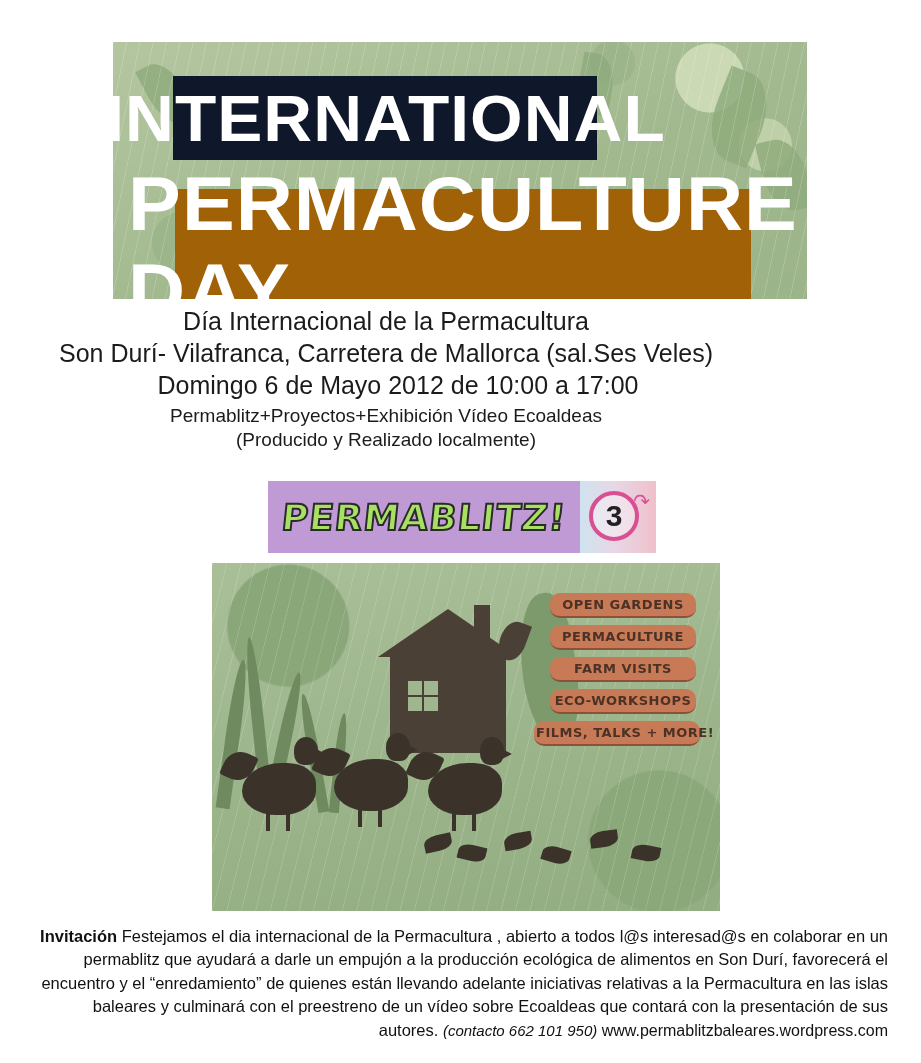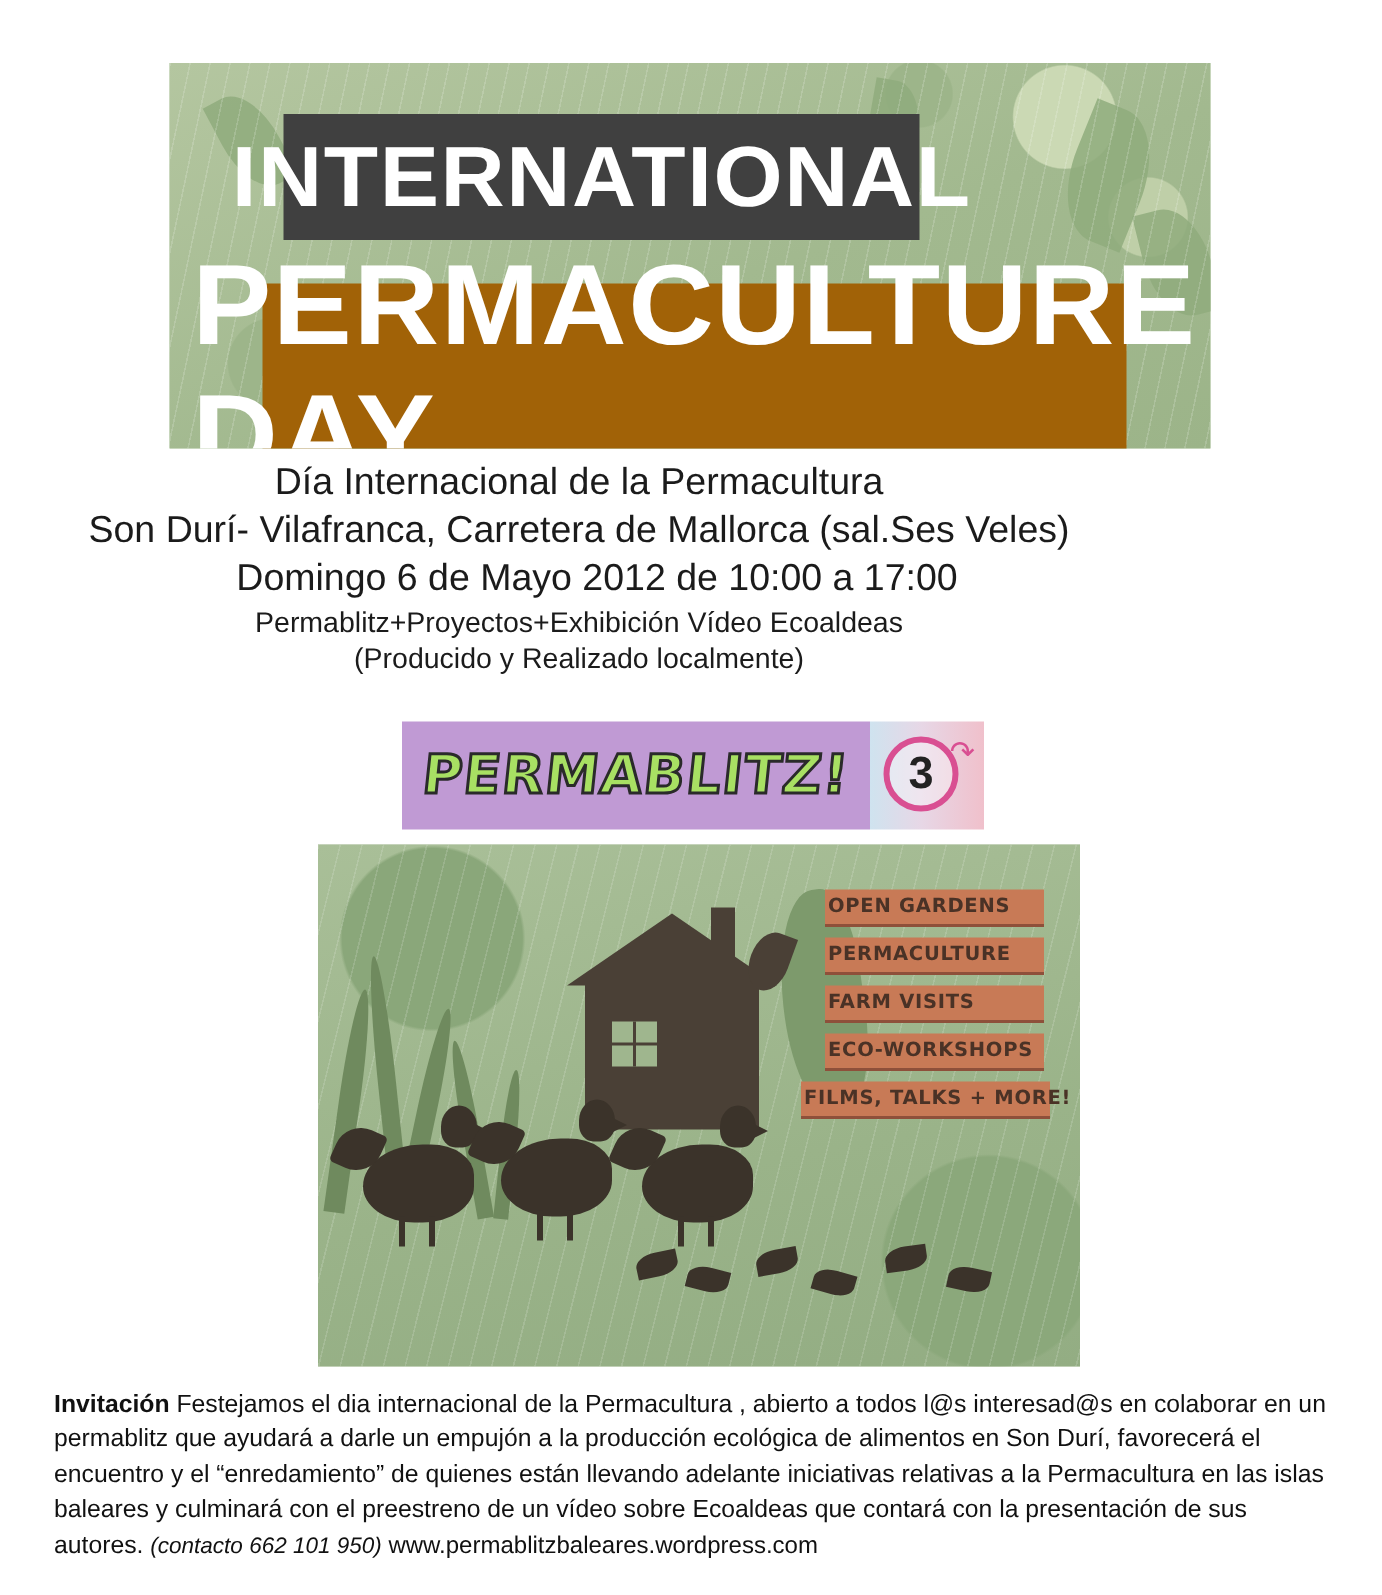--- a/index.html
+++ b/index.html
@@ -67,26 +67,26 @@
   .band {
     position: absolute;
     display: flex;
     align-items: center;
     justify-content: center;
     font-weight: bold;
     color: #ffffff;
     letter-spacing: 1px;
   }
   .band-dark {
-    left: 76px;
+    left: 60px;
     top: 34px;
     width: 424px;
     height: 84px;
-    background: #404040;
-    font-size: 57px;
+    background: #0f172a;
+    font-size: 65px;
   }
   .band-red {
     left: 62px;
     top: 147px;
     width: 576px;
     height: 116px;
     background: #a16207;
     font-size: 76px;
   }
   .band-text {
@@ -331,24 +331,26 @@
     top: 30px;
     width: 146px;
   }
   .sign {
     background: #c87a56;
     color: #4a3226;
     font-family: "DejaVu Sans", sans-serif;
     font-weight: bold;
     font-size: 13px;
     letter-spacing: 0.5px;
+    text-align: center;
     padding: 4px 2px;
     margin-bottom: 7px;
     border-bottom: 2px solid #8e503a;
     white-space: nowrap;
+    border-radius: 10px;
   }
   .sign.wide { margin-left: -16px; width: 162px; }
   .poster .url {
     position: absolute;
     left: 0;
     bottom: 12px;
     width: 508px;
     text-align: center;
     color: #4a3226;
     font-family: "DejaVu Sans", sans-serif;
@@ -359,21 +361,21 @@
 
   
   .invite {
     position: absolute;
     left: 36px;
     top: 925px;
     width: 852px;
     font-size: 16.5px;
     line-height: 1.42;
     color: #111;
-    text-align: left;
+    text-align: right;
   }
   .invite b { font-weight: bold; }
   .invite .contact { font-style: italic; font-size: 15px; }
   .invite .site { font-size: 16px; }
 </style>
 </head>
 <body>
 
 <div class="page">
 

